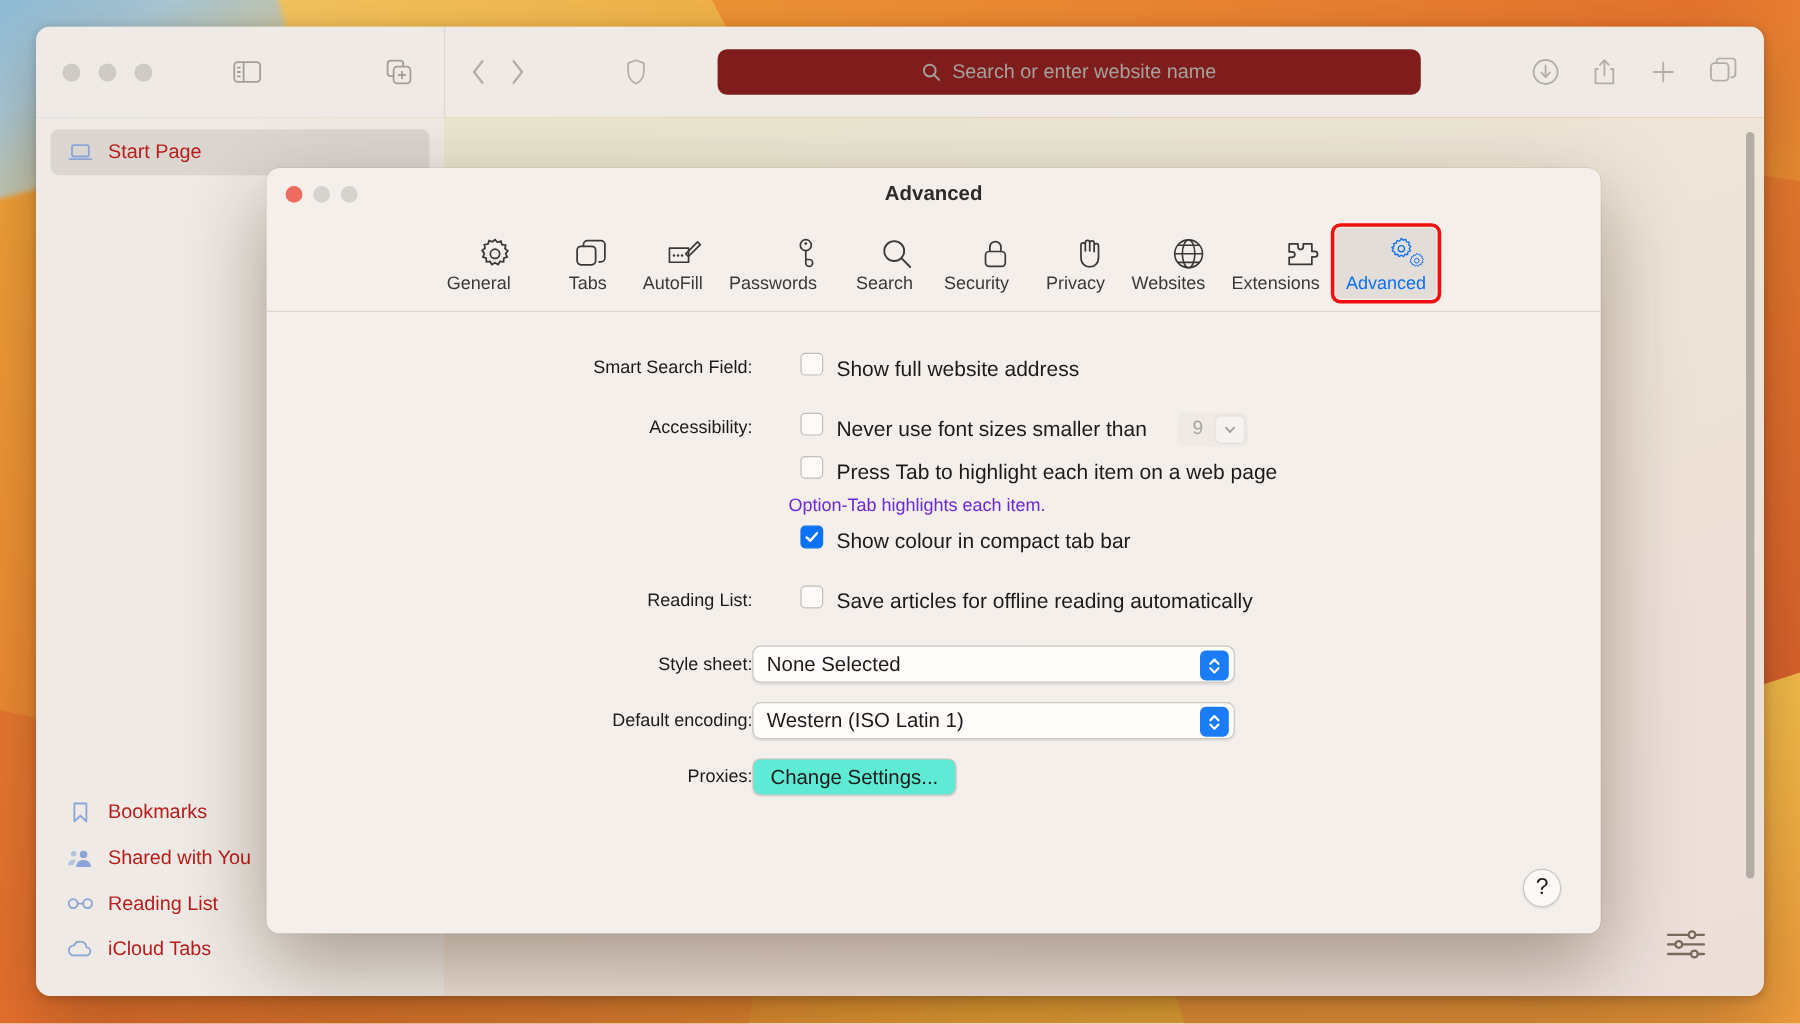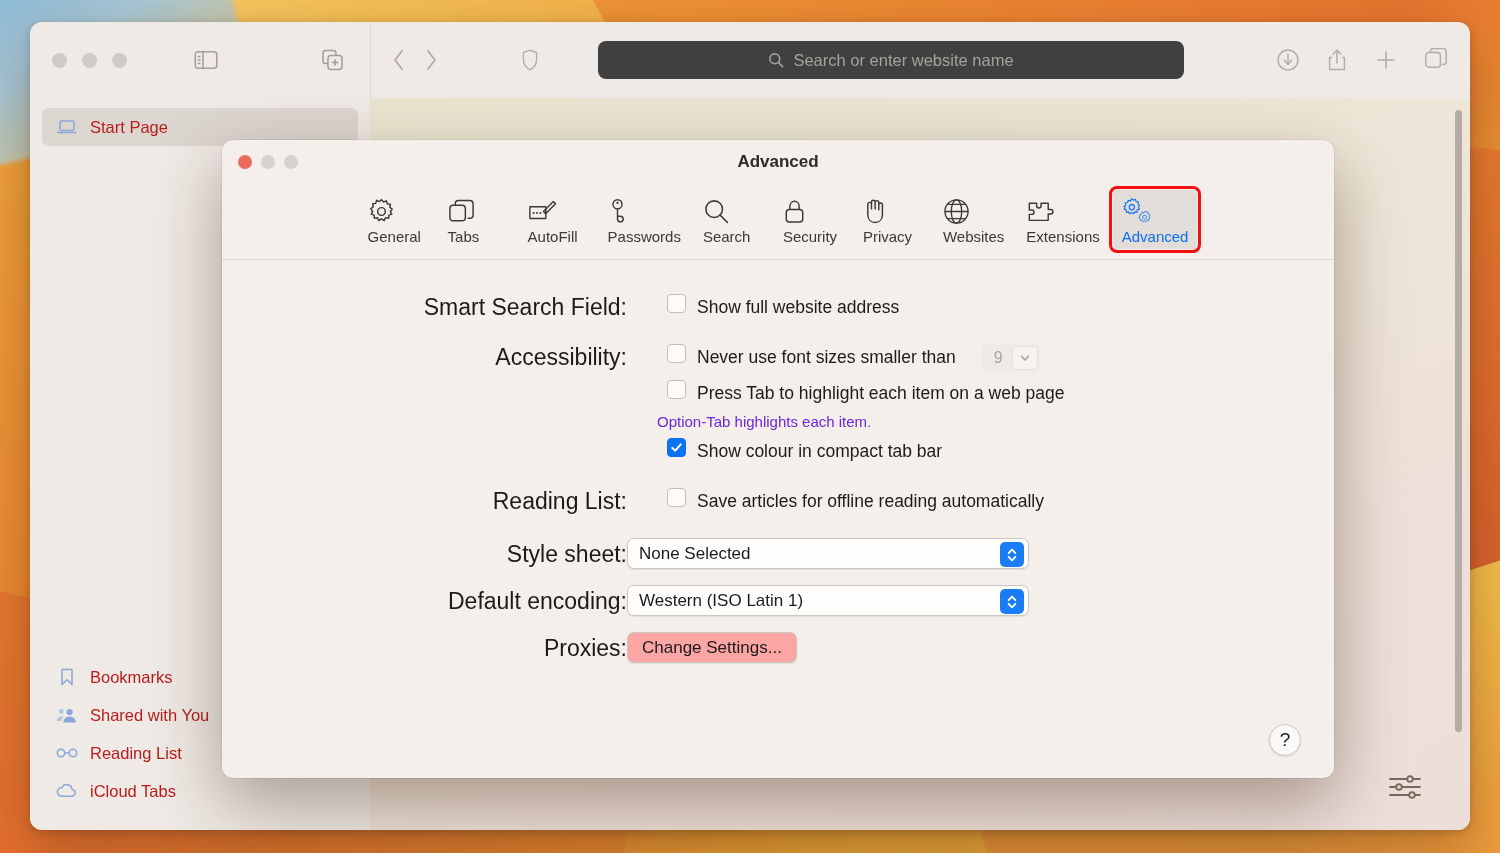--- a/index.html
+++ b/index.html
@@ -88,21 +88,21 @@
 
   .tb-right {
     flex: 1; height: 100%;
     display: flex; align-items: center; padding: 0 22px 0 22px;
   }
   .nav-arrows { display: flex; gap: 18px; color: #b3ada7; margin-right: 84px; }
   #shield-icon { color: #b3ada7; margin-right: 14px; }
   #address-field {
     flex: 1;
     height: 38px;
-    background: #404040;
+    background: #7f1d1d;
     border-radius: 8px;
     display: flex; align-items: center; justify-content: center;
     gap: 9px;
     color: #a7a19b;
     font-size: 16.5px;
     max-width: 586px;
     margin: 0 auto;
   }
   .tb-right-icons {
     display: flex; align-items: center; gap: 26px;
@@ -177,21 +177,21 @@
     height: 76px; flex: 0 0 76px;
     display: flex; align-items: center; justify-content: center;
     gap: 4px;
     border-bottom: 1px solid #dcd6d0;
     padding: 0 6px 4px 6px;
   }
   .pref-tab {
     min-width: 76px;
     padding: 5px 9px 4px 9px;
     border-radius: 7px;
-    display: flex; flex-direction: column; align-items: flex-start; gap: 3px;
+    display: flex; flex-direction: column; align-items: flex-end; gap: 3px;
     color: #3c3835;
     font-size: 15px;
     position: relative;
   }
   .pref-tab .tab-glyph { height: 30px; display: flex; align-items: flex-end; }
   .pref-tab.active { background: #e2ddd8; color: #0a6ff5; }
   .pref-tab.highlighted { outline: 3px solid #f10f0f; outline-offset: 1px; border-radius: 4px; }
 
   
   #prefs-pane {
@@ -203,21 +203,21 @@
   }
   .row {
     display: flex;
     align-items: flex-start;
     margin-bottom: 0;
   }
   .row-label {
     width: 405px;
     text-align: right;
     color: #1d1b19;
-    font-size: 23px;
+    font-size: 15px;
     line-height: 26px;
   }
   .row-body { flex: 1; display: flex; flex-direction: column; }
   .chk-line {
     display: flex; gap: 11px;
     line-height: 26px;
     margin-bottom: 0;
     padding-left: 40px;
   }
   .chk {
@@ -269,21 +269,21 @@
   }
   .popup-arrows {
     position: absolute; right: 4px; top: 3px;
     width: 24px; height: 25px;
     border-radius: 5px;
     background: #1b7cf7;
     display: flex; align-items: center; justify-content: center;
   }
   .pushbtn {
     height: 31px;
-    background: #fca5a5;
+    background: #5eead4;
     border-radius: 7px;
     border: .5px solid #ccc6c0;
     box-shadow: 0 1px 1.5px rgba(0,0,0,.08);
     display: inline-flex; align-items: center;
     padding: 0 14px;
     font-size: 17px;
   }
   .row-gap-sm { height: 16px; }
   .row-gap-md { height: 24px; }
   #help-button {

